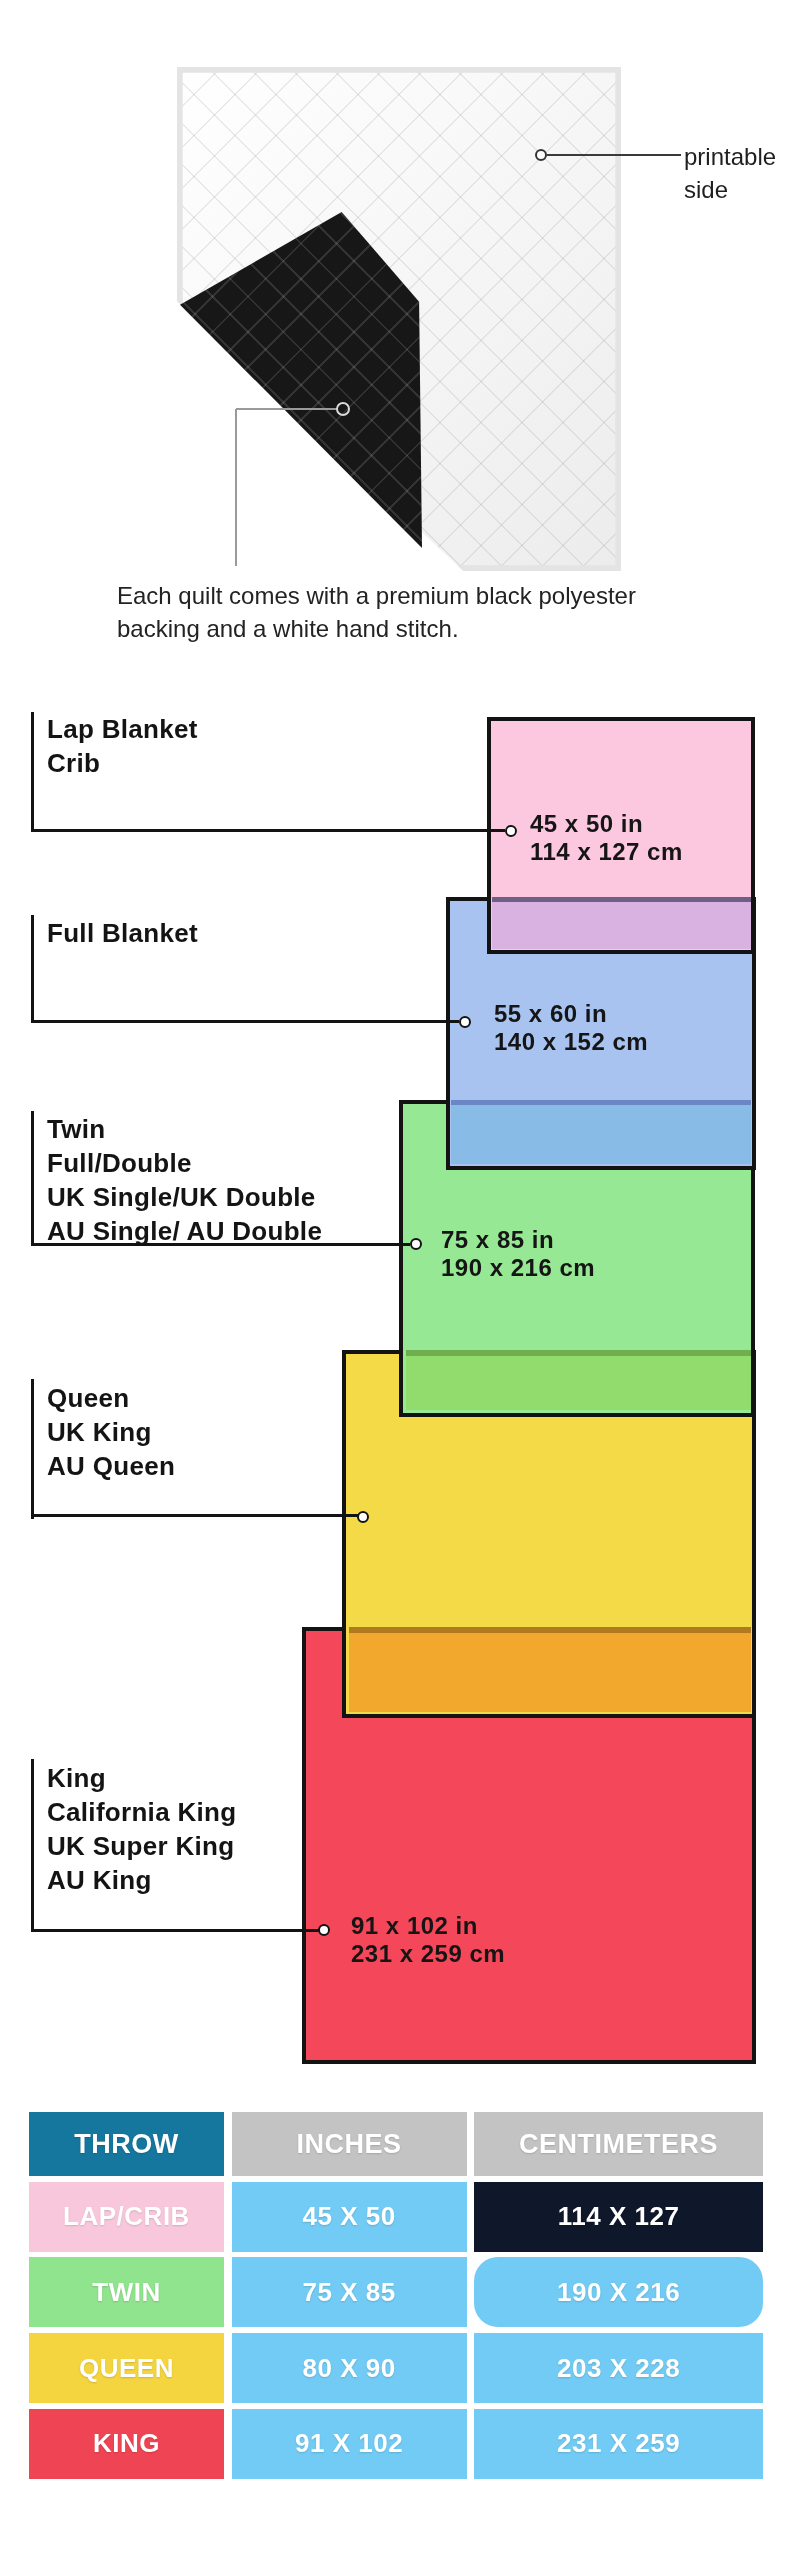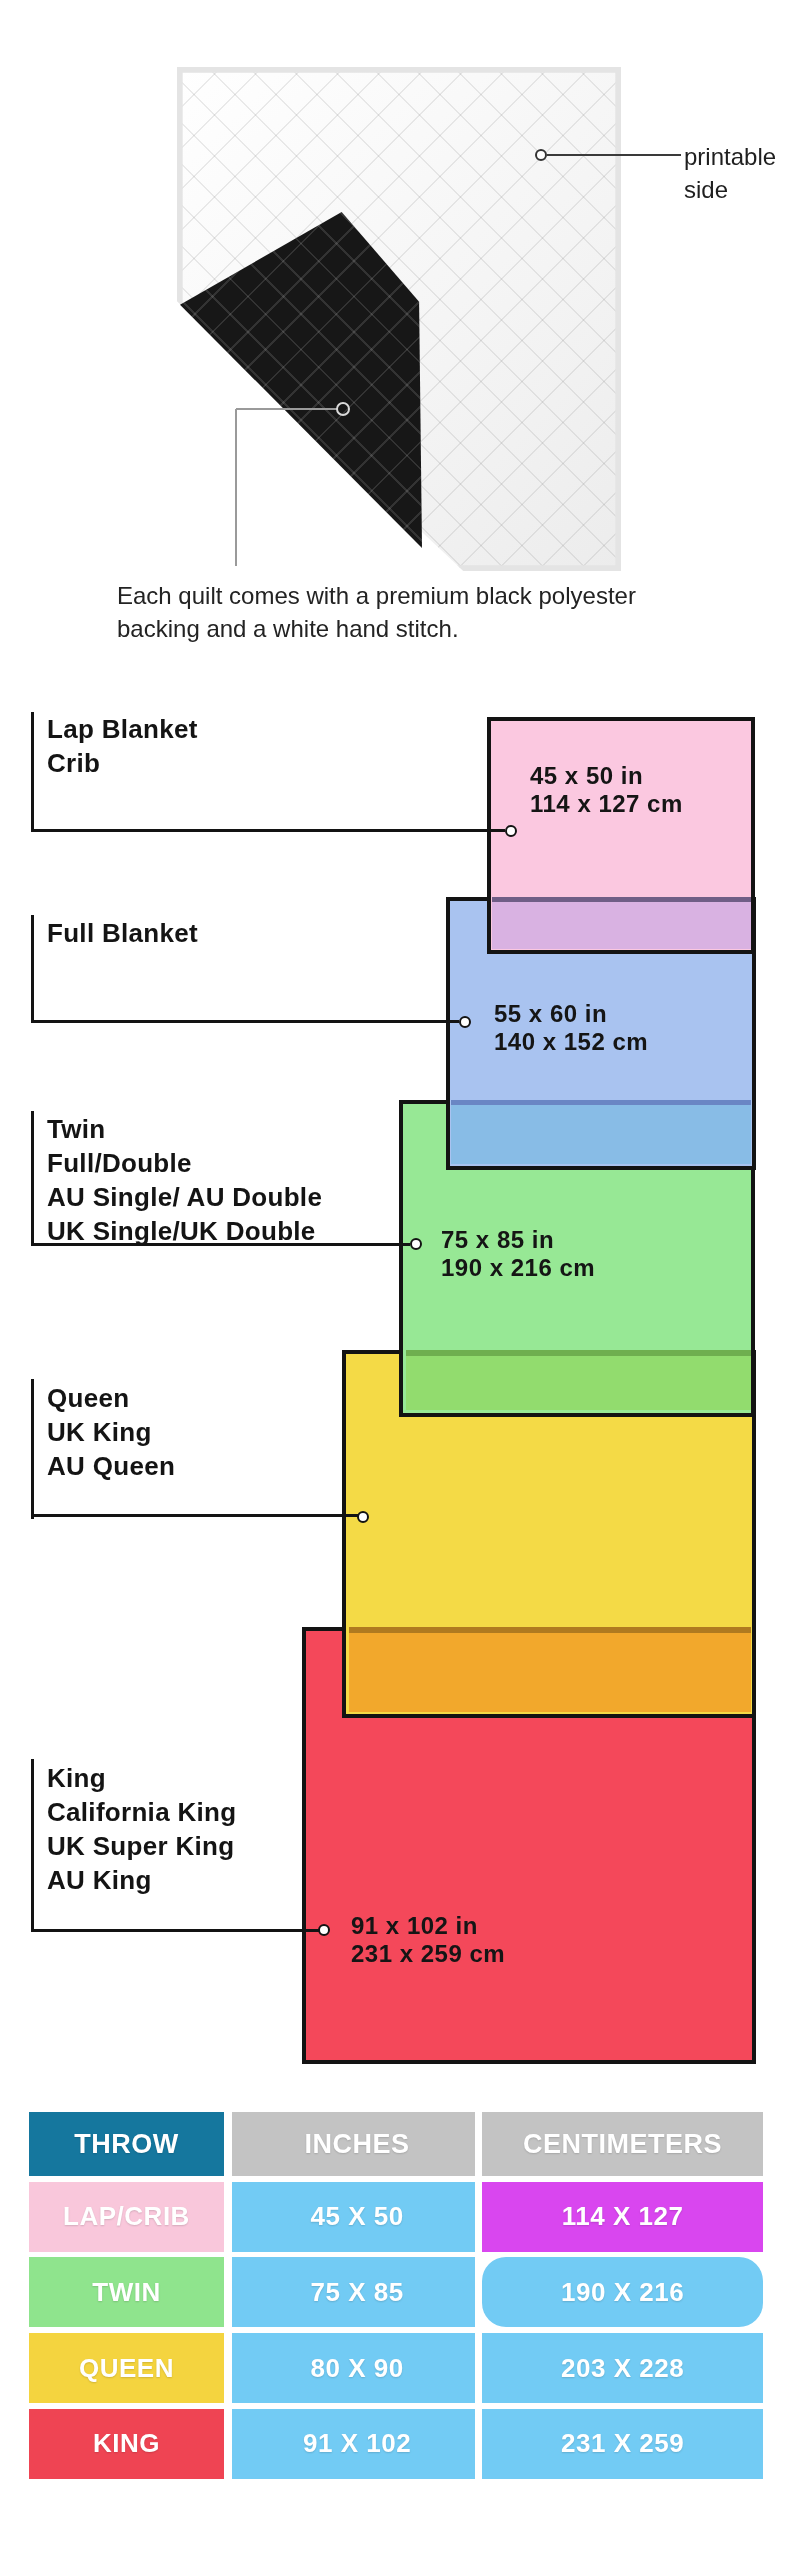--- a/index.html
+++ b/index.html
@@ -69,33 +69,33 @@
   #c-king {left:318px;top:1924px;}
   .gname{position:absolute;left:47px;z-index:9;font-weight:bold;font-size:26px;line-height:34px;
     color:#141414;letter-spacing:0.3px;white-space:nowrap;}
   #n-lap  {top:712px;}
   #n-throw{top:916px;}
   #n-twin {top:1112px;}
   #n-queen{top:1381px;}
   #n-king {top:1761px;}
   .dims{position:absolute;z-index:9;font-weight:bold;font-size:24px;line-height:28px;color:#151515;
     letter-spacing:0.5px;white-space:nowrap;}
-  #d-lap  {left:530px;top:762px;}
+  #d-lap  {left:530px;top:810px;}
   #d-throw{left:494px;top:1000px;}
   #d-twin {left:441px;top:1226px;}
   #d-queen{left:385px;top:1497px;}
   #d-king {left:351px;top:1912px;}
 
   
   #size-table{position:absolute;left:29px;top:2112px;width:734px;z-index:5;
     display:flex;flex-direction:column;gap:5.7px;}
   .trow{display:flex;gap:7.6px;}
   .tcell{display:flex;align-items:center;justify-content:center;font-weight:bold;color:#fff;
     text-shadow:0 1px 1.9px rgba(0,0,0,.15);}
-  .c1{width:195px;} .c2{width:235px;padding-left:8px;} .c3{flex:1;}
+  .c1{width:195px;} .c2{width:235px;} .c3{flex:1;}
   .th{height:64px;font-size:27px;letter-spacing:0.5px;}
   .td{height:70px;font-size:26px;letter-spacing:0.5px;text-align:right;}
 </style>
 </head>
 <body>
 
 <div class="canvas">
 
   <div id="quilt"></div>
   <div id="fold-triangle"></div>
@@ -148,22 +148,22 @@
   <div class="gname" id="n-lap">
     <div>Lap Blanket</div>
     <div>Crib</div>
   </div>
   <div class="gname" id="n-throw">
     <div>Full Blanket</div>
   </div>
   <div class="gname" id="n-twin">
     <div>Twin</div>
     <div>Full/Double</div>
+    <div>UK Single/UK Double</div>
     <div>AU Single/ AU Double</div>
-    <div>UK Single/UK Double</div>
   </div>
   <div class="gname" id="n-queen">
     <div>Queen</div>
     <div>UK King</div>
     <div>AU Queen</div>
   </div>
   <div class="gname" id="n-king">
     <div>King</div>
     <div>California King</div>
     <div>UK Super King</div>
@@ -189,21 +189,21 @@
 
   <div id="size-table">
     <div class="trow">
       <div class="tcell th c1" style="background: rgb(21, 119, 158);">THROW</div>
       <div class="tcell th c2" style="background: rgb(195, 195, 195);">INCHES</div>
       <div class="tcell th c3" style="background: rgb(195, 195, 195);">CENTIMETERS</div>
     </div>
     <div class="trow">
       <div class="tcell td c1" style="background: rgb(249, 199, 219);">LAP/CRIB</div>
       <div class="tcell td c2" style="background: rgb(114, 203, 244);">45 X 50</div>
-      <div class="tcell td c3" style="background: #d946ef;">114 X 127</div>
+      <div class="tcell td c3" style="background: #0f172a;">114 X 127</div>
     </div>
     <div class="trow">
       <div class="tcell td c1" style="background: rgb(143, 228, 141);">TWIN</div>
       <div class="tcell td c2" style="background: rgb(114, 203, 244);">75 X 85</div>
       <div class="tcell td c3" style="background: rgb(114, 203, 244); border-radius: 24px;">190 X 216</div>
     </div>
     <div class="trow">
       <div class="tcell td c1" style="background: rgb(244, 212, 63);">QUEEN</div>
       <div class="tcell td c2" style="background: rgb(114, 203, 244);">80 X 90</div>
       <div class="tcell td c3" style="background: rgb(114, 203, 244);">203 X 228</div>

